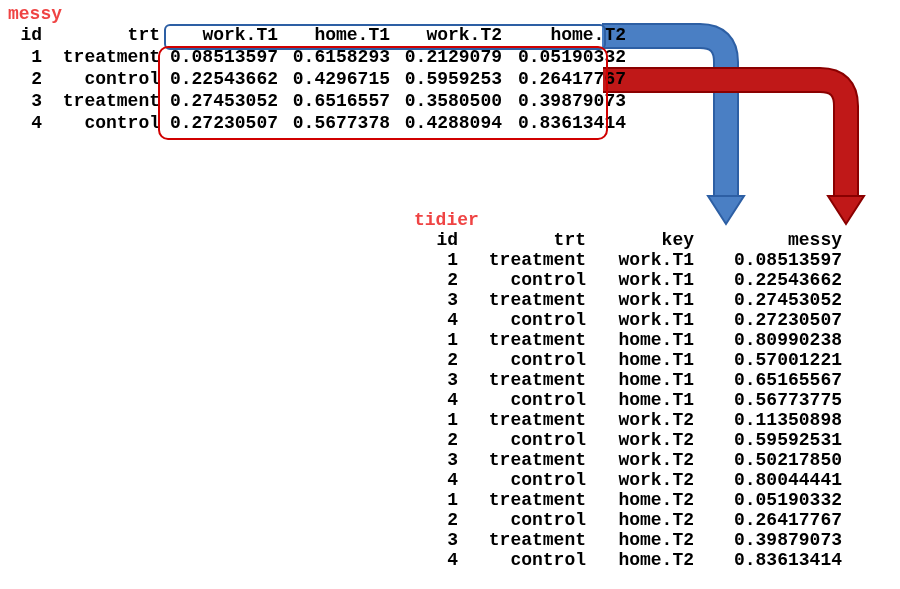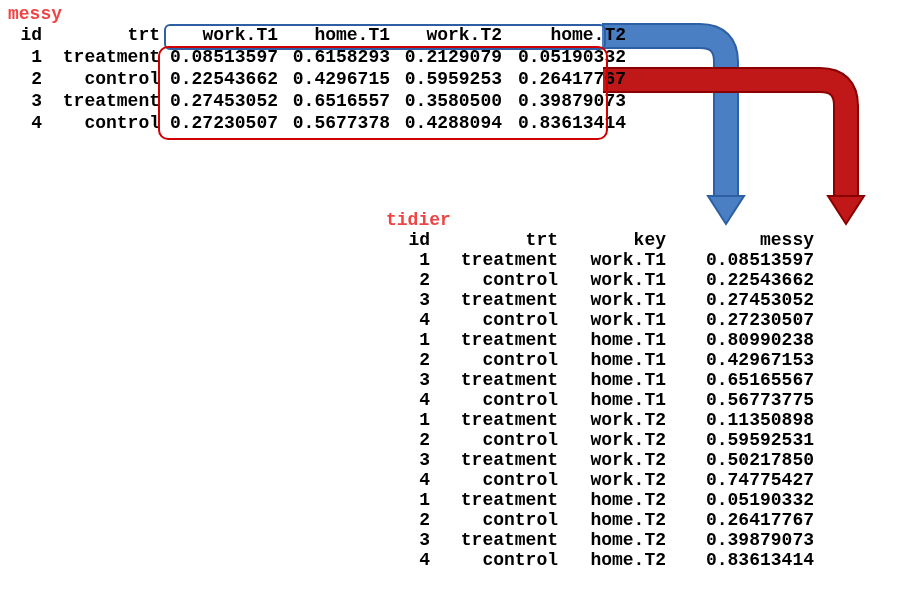--- a/index.html
+++ b/index.html
@@ -53,21 +53,21 @@
   .header-outline {
     position: absolute;
     border: 2px solid #2d5fa4;
     border-radius: 6px;
     pointer-events: none;
   }
 
   
   .tidier-block {
     position: absolute;
-    left: 386px;
+    left: 414px;
     top: 210px;
   }
   .tidier-table {
     border-collapse: collapse;
   }
   .tidier-table td, .tidier-table th {
     padding: 0 4px;
     text-align: right;
     white-space: pre;
     line-height: 20px;
@@ -208,21 +208,21 @@
     <tr>
             <td>1</td>
             <td>treatment</td>
             <td>home.T1</td>
             <td>0.80990238</td>
           </tr>
     <tr>
             <td>2</td>
             <td>control</td>
             <td>home.T1</td>
-            <td>0.42967153</td>
+            <td>0.57001221</td>
           </tr>
     <tr>
             <td>3</td>
             <td>treatment</td>
             <td>home.T1</td>
             <td>0.65165567</td>
           </tr>
     <tr>
             <td>4</td>
             <td>control</td>
@@ -244,21 +244,21 @@
     <tr>
             <td>3</td>
             <td>treatment</td>
             <td>work.T2</td>
             <td>0.50217850</td>
           </tr>
     <tr>
             <td>4</td>
             <td>control</td>
             <td>work.T2</td>
-            <td>0.74775427</td>
+            <td>0.80044441</td>
           </tr>
     <tr>
             <td>1</td>
             <td>treatment</td>
             <td>home.T2</td>
             <td>0.05190332</td>
           </tr>
     <tr>
             <td>2</td>
             <td>control</td>

